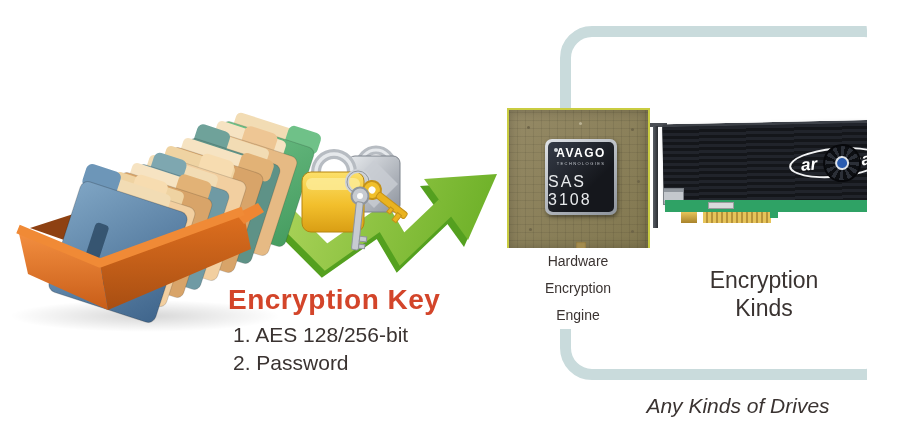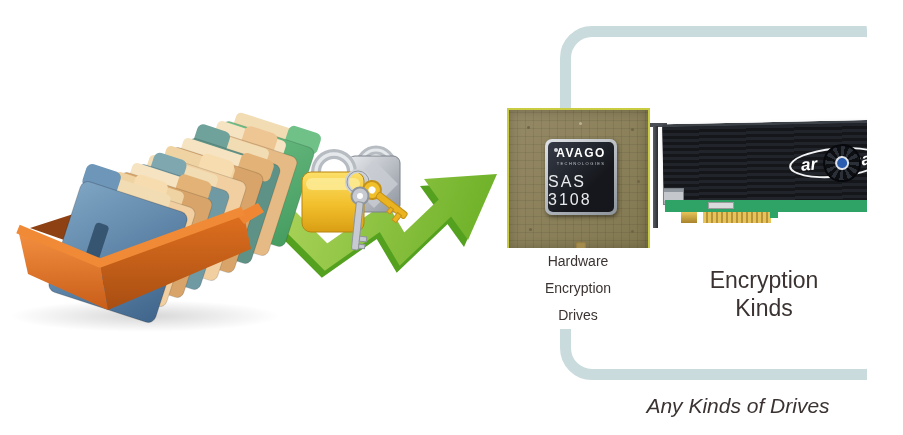--- a/index.html
+++ b/index.html
@@ -242,25 +242,30 @@
     </div>
     <div class="port"></div>
     <div class="pcb"></div>
     <div class="pcb-label"></div>
     <div class="gold-short"></div>
     <div class="gold-long"></div>
     <div class="pcb-tab1"></div>
     <div class="pcb-tab2"></div>
   </div>
 
+  <div class="enc-title">Encryption Key</div>
+  <div class="enc-items">
+    <div>1. AES 128/256-bit</div>
+    <div>2. Password</div>
+  </div>
 
   <div class="lbl lbl-hw">
     <div>Hardware</div>
     <div>Encryption</div>
-    <div>Drives</div>
+    <div>Engine</div>
   </div>
 
   <div class="lbl lbl-data">
     <div>Encryption</div>
     <div>Kinds</div>
   </div>
 
   <div class="lbl lbl-drives">Any Kinds of Drives</div>
 </div>
 

